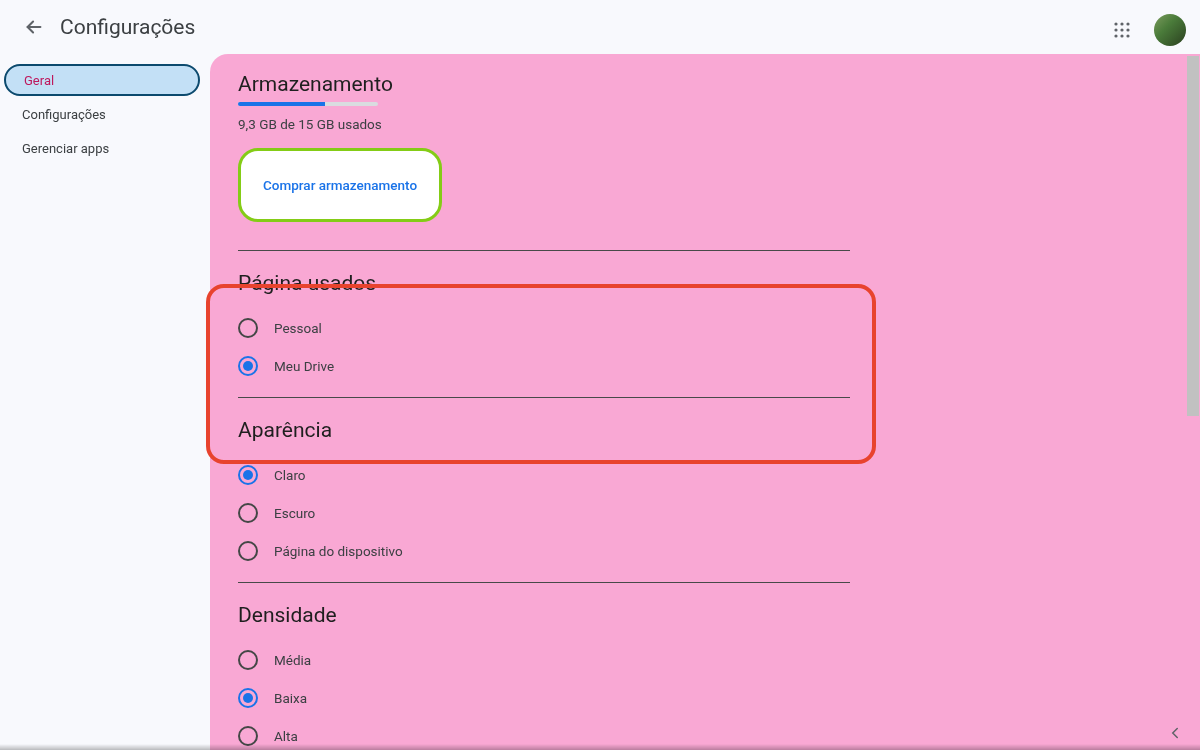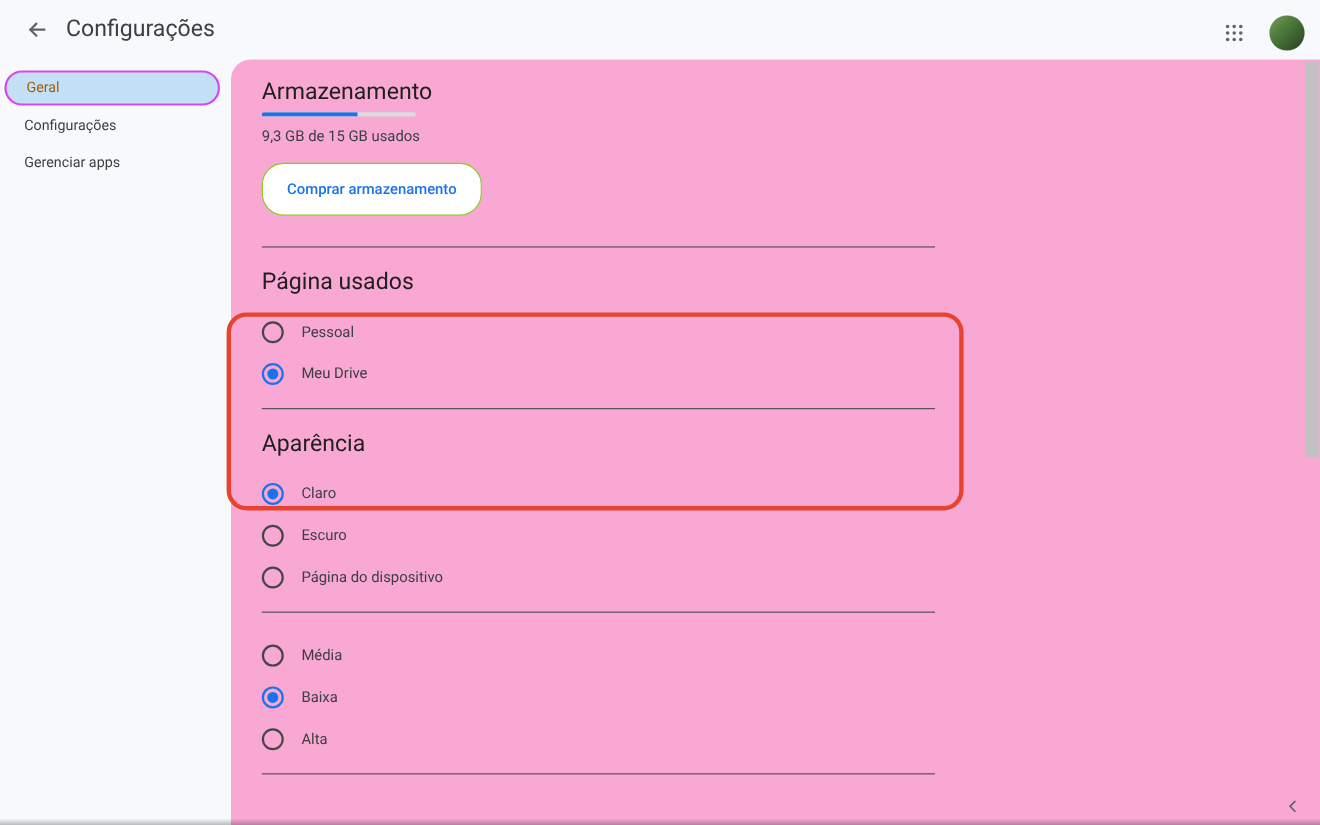--- a/index.html
+++ b/index.html
@@ -77,22 +77,22 @@
       padding-left: 18px;
       display: flex;
       align-items: center;
       font-size: 13px;
       color: #3c4043;
       border-radius: 16px;
       cursor: pointer;
     }
     .sidebar-item.active {
       background: #c3e0f6;
-      border: 2px solid #d946ef;
-      color: #a16207;
+      border: 2px solid #0c4a6e;
+      color: #be185d;
     }
     .main-panel {
       flex: 1;
       background: #f9a8d4;
       border-radius: 18px 0 0 0;
       position: relative;
       overflow: hidden;
     }
     .scroll-area {
       height: 100%;
@@ -128,26 +128,26 @@
       font-size: 13.5px;
       color: #3c4043;
       margin-bottom: 16px;
     }
     .btn-row {
       display: flex;
       gap: 10px;
       margin-bottom: 18px;
     }
     .outline-btn {
-      border: 1px solid #84cc16;
+      border: 3px solid #84cc16;
       background: #fff;
       color: #1a73e8;
       font-size: 13.5px;
       font-weight: 500;
-      padding: 15px 22px;
+      padding: 26px 22px;
       border-radius: 20px;
       cursor: pointer;
     }
     .divider {
       border: none;
       border-top: 1px solid #494949;
       margin: 0;
     }
     .section-block {
       padding-top: 20px;
@@ -305,20 +305,21 @@
             <span class="radio-label">Escuro</span>
           </div>
           <div class="radio-row">
             <div class="radio"></div>
             <span class="radio-label">Página do dispositivo</span>
           </div>
         </div>
         <hr class="divider">
 
         <div class="section-block">
+          <div class="section-title" style="margin-bottom:14px">Densidade</div>
           <div class="radio-row">
             <div class="radio"></div>
             <span class="radio-label">Média</span>
           </div>
           <div class="radio-row">
             <div class="radio selected"></div>
             <span class="radio-label">Baixa</span>
           </div>
           <div class="radio-row">
             <div class="radio"></div>

